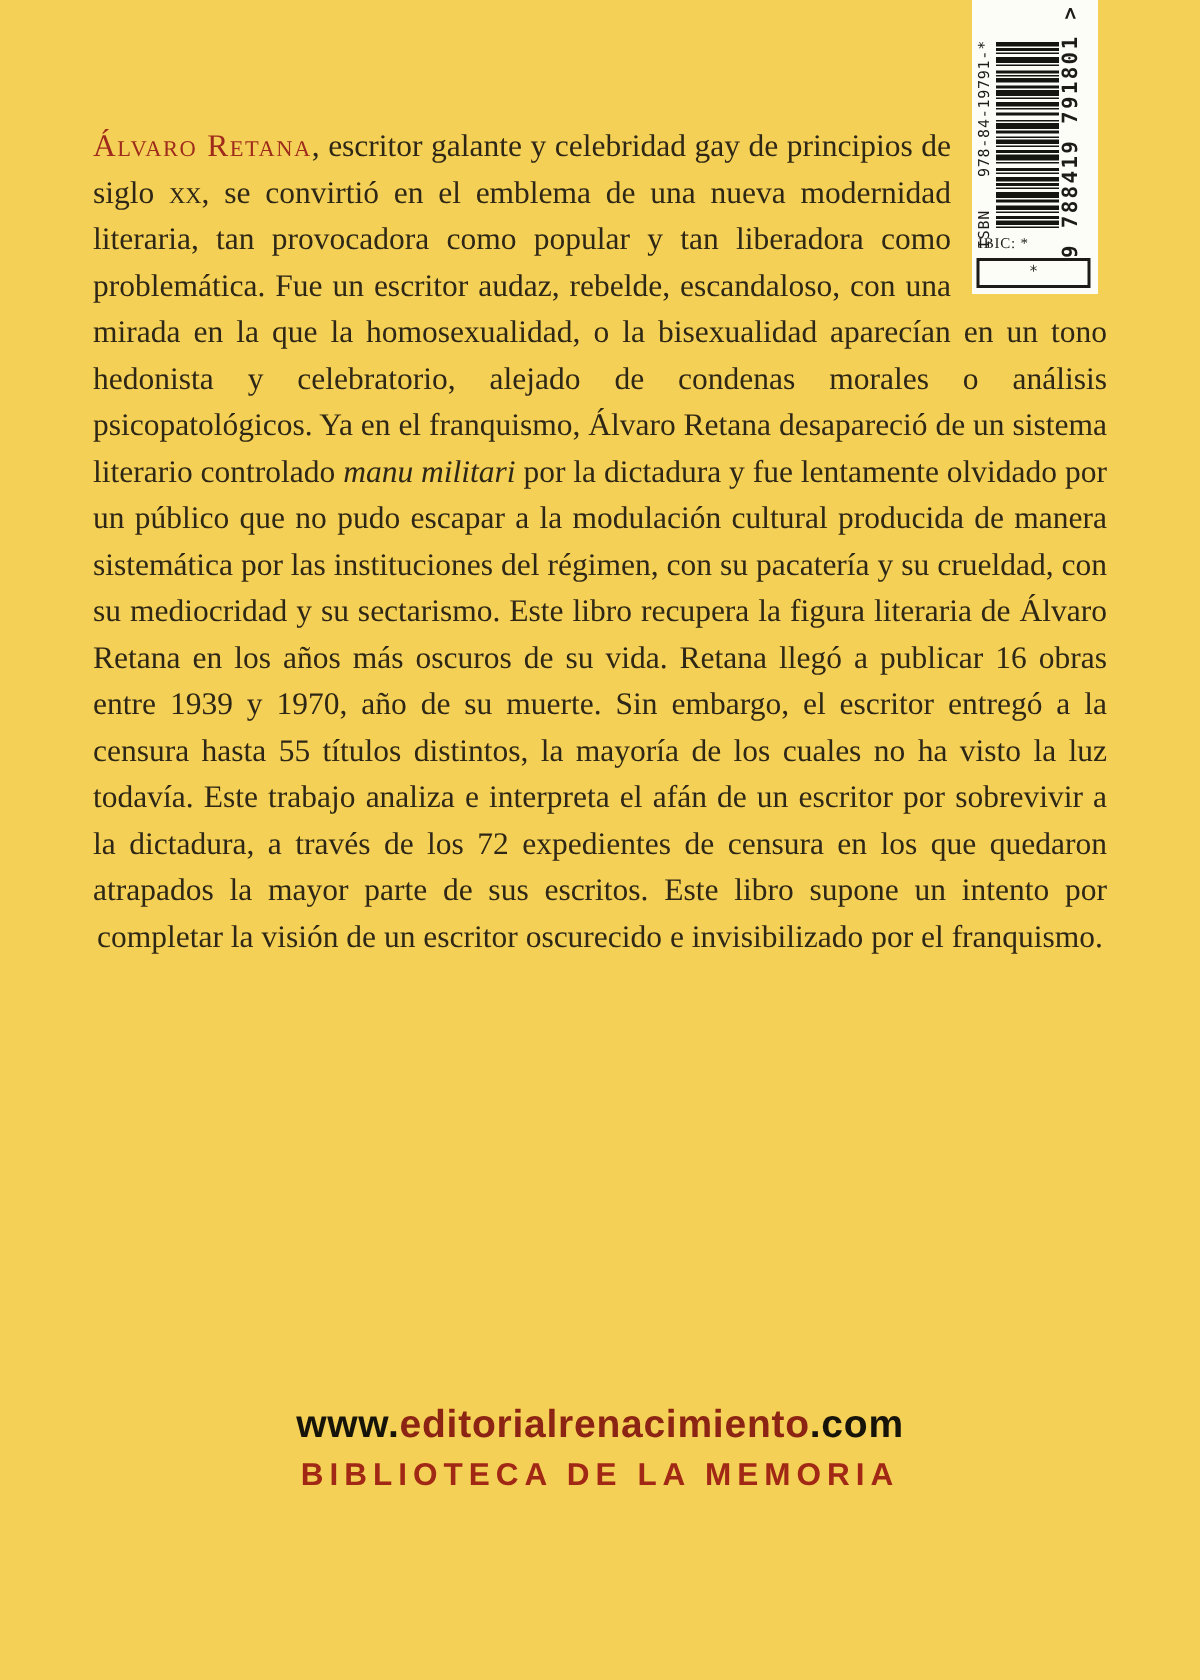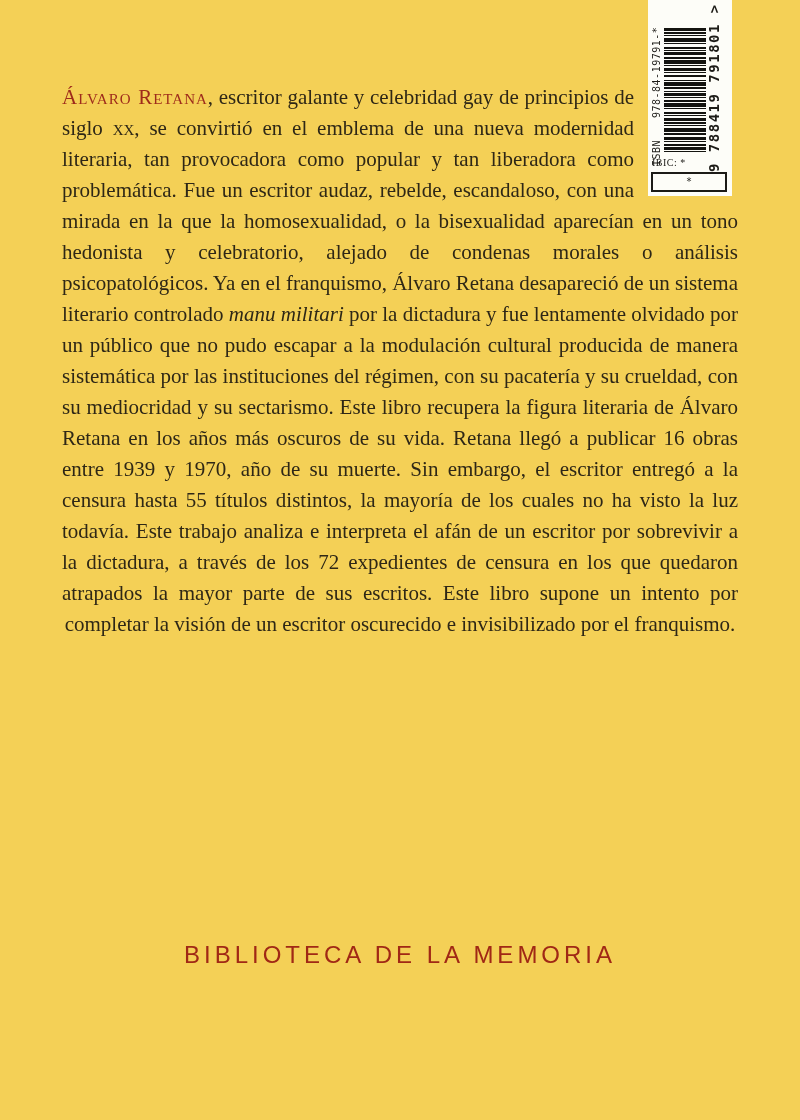--- a/index.html
+++ b/index.html
@@ -82,21 +82,21 @@
     text-align:center;
     font-family:"Liberation Sans", sans-serif;
   }
   .website{
     font-size:26px;font-weight:700;letter-spacing:.5px;
     color:#161309;
   }
   .website .domain{color:#8C2414;}
   .collection{
     margin-top:7px;
-    font-size:24px;font-weight:400;letter-spacing:4px;
+    font-size:21px;font-weight:700;letter-spacing:4px;
     color:#A02815;
   }
 </style>
 </head>
 <body>
 
 <div class="cover">
 
   <div class="barcode-label">
     <span class="v-rot bc-isbn-number">978-84-19791-*</span>
@@ -175,16 +175,19 @@
       </div>
     <span class="v-rot bc-ean">9 788419 791801 &gt;</span>
     <span class="bc-ibic">IBIC: *</span>
     <div class="bc-box">*</div>
   </div>
 
   <div class="back-text"><span class="barcode-spacer"></span><span class="seg-smallcaps-red">Álvaro Retana</span><span>, escritor galante y celebridad gay de principios de siglo </span><span class="seg-smallcaps">xx</span><span>, se convirtió en el emblema de una nueva modernidad literaria, tan provocadora como popular y tan liberadora como problemática. Fue un escritor audaz, rebelde, escandaloso, con una mirada en la que la homosexualidad, o la bisexualidad aparecían en un tono hedonista y celebratorio, alejado de condenas morales o análisis psicopatológicos. Ya en el franquismo, Álvaro Retana desapareció de un sistema literario controlado </span><span class="seg-italic">manu militari</span><span> por la dictadura y fue lentamente olvidado por un público que no pudo escapar a la modulación cultural producida de manera sistemática por las instituciones del régimen, con su pacatería y su crueldad, con su mediocridad y su sectarismo. Este libro recupera la figura literaria de Álvaro Retana en los años más oscuros de su vida. Retana llegó a publicar 16 obras entre 1939 y 1970, año de su muerte. Sin embargo, el escritor entregó a la censura hasta 55 títulos distintos, la mayoría de los cuales no ha visto la luz todavía. Este trabajo analiza e interpreta el afán de un escritor por sobrevivir a la dictadura, a través de los 72 expedientes de censura en los que quedaron atrapados la mayor parte de sus escritos. Este libro supone un intento por completar la visión de un escritor oscurecido e invisibilizado por el franquismo.</span></div>
 
 
   <div class="footer">
+    <div class="website">
+      <span>www.</span><span class="domain">editorialrenacimiento</span><span>.com</span>
+    </div>
     <div class="collection">BIBLIOTECA DE LA MEMORIA</div>
   </div>
 
 </div>
 
 </body></html>

